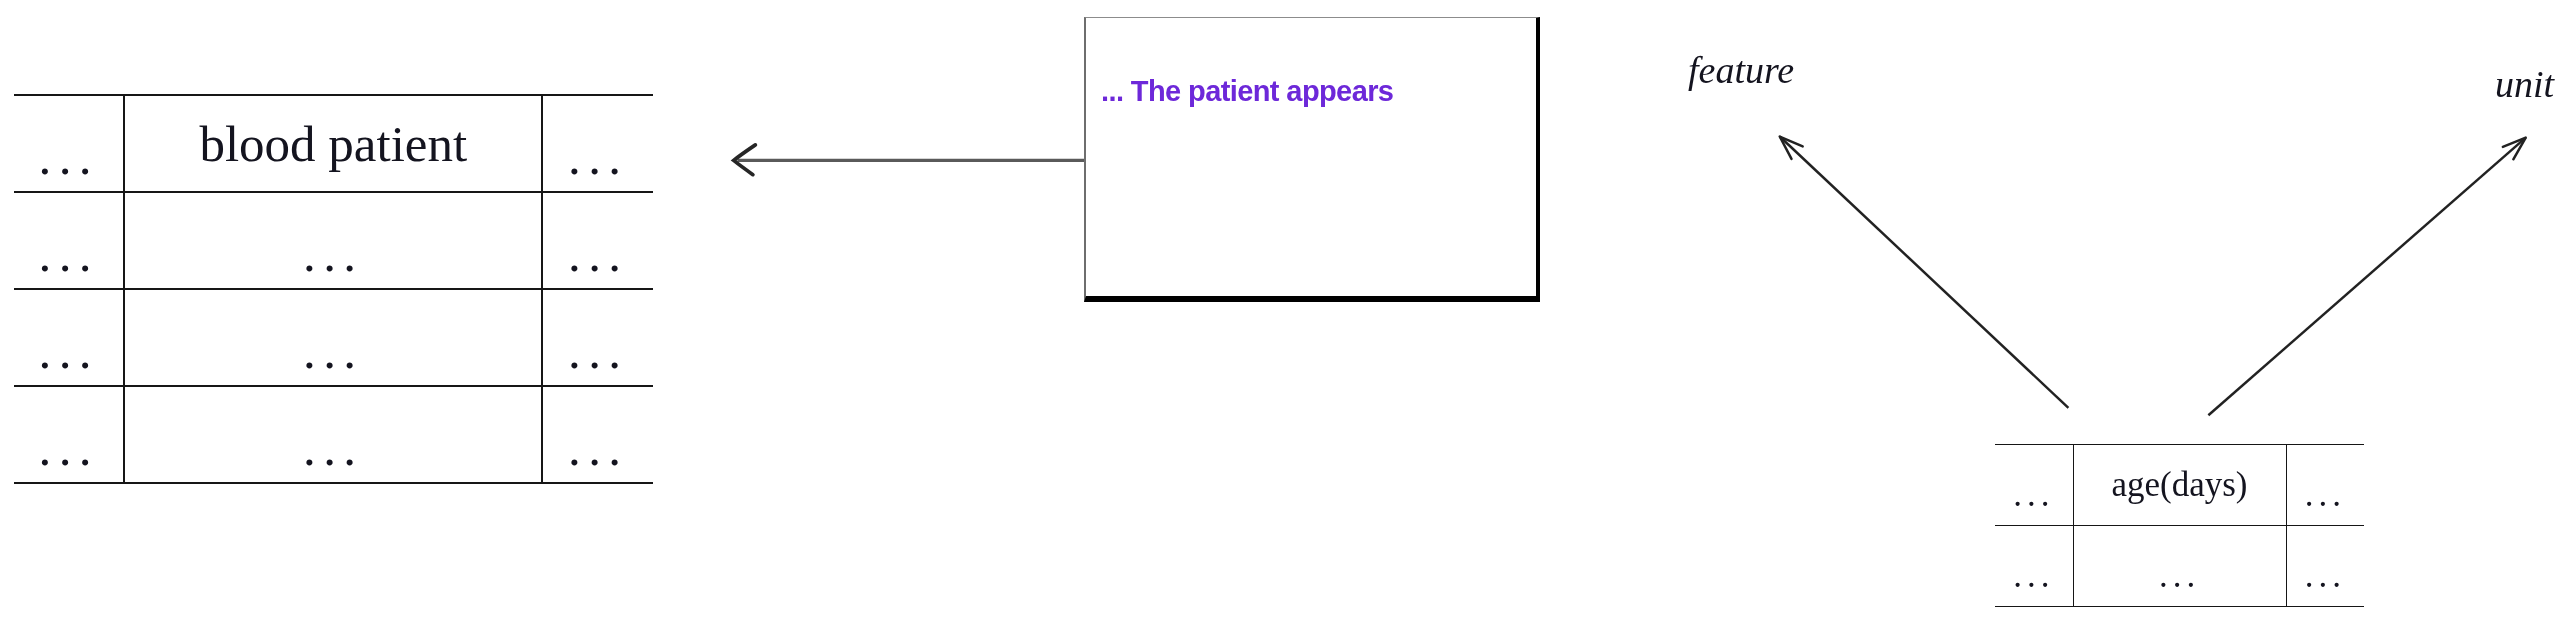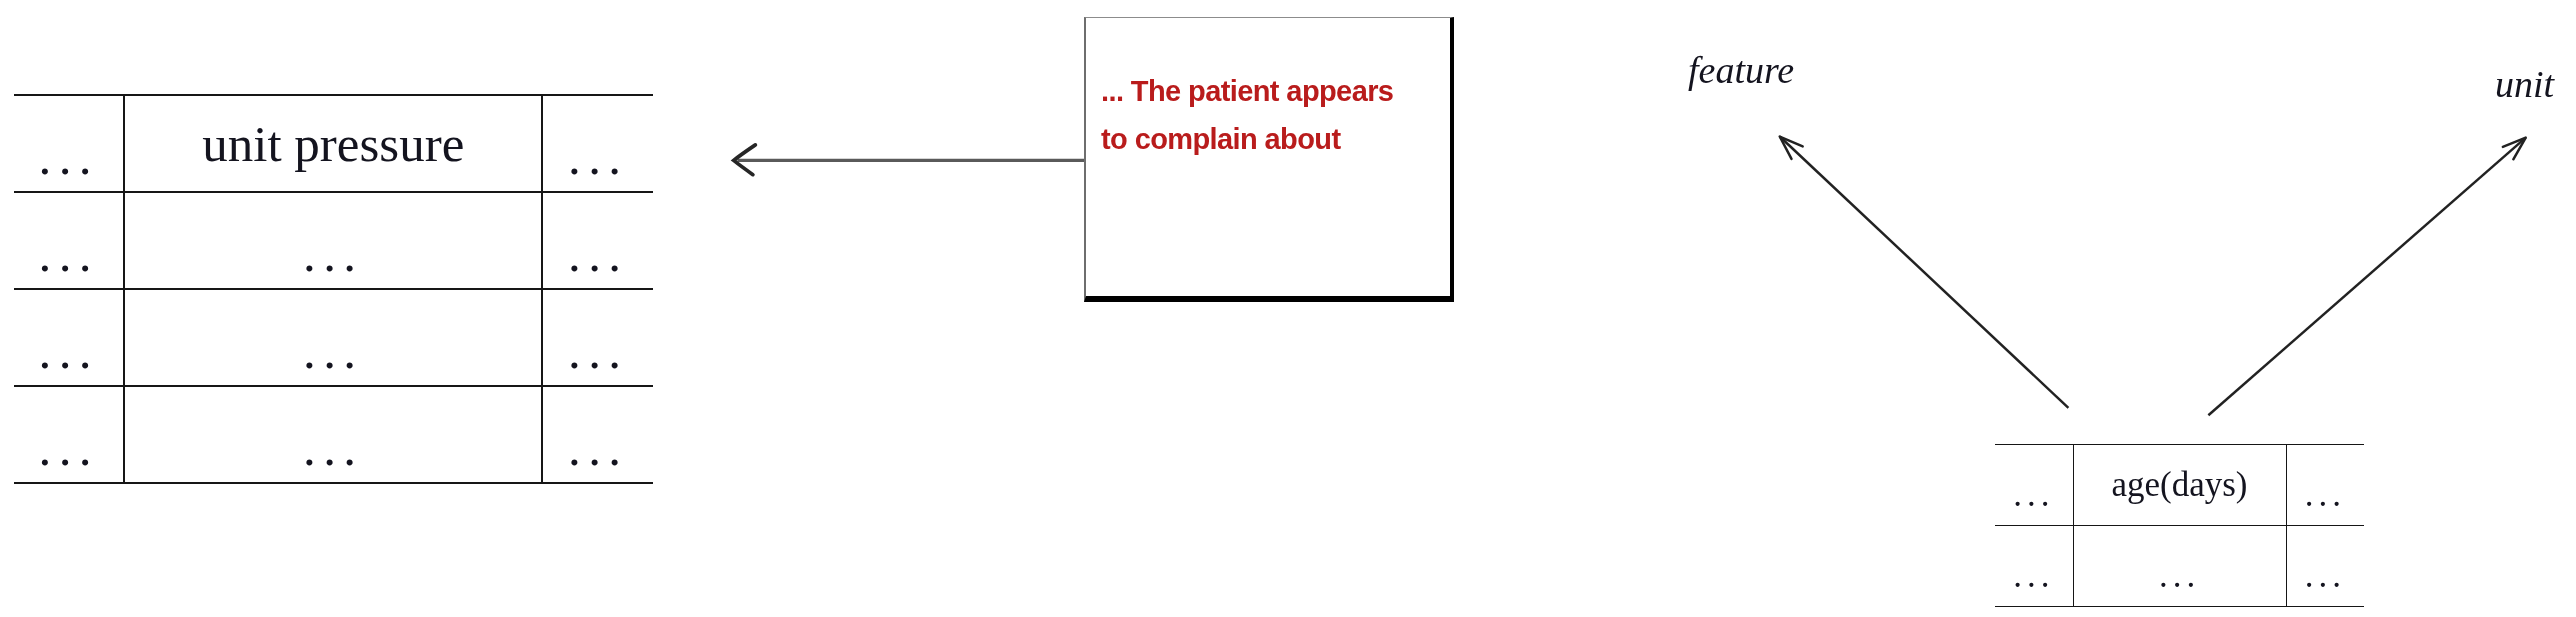--- a/index.html
+++ b/index.html
@@ -43,34 +43,34 @@
   table.right-table td + td { border-left: 1.9px solid #161616; }
   table.right-table tr { height: 81px; }
 
   td.dots { padding-top: 28.5px; letter-spacing: 7.4px; color: #1c1c28; }
   table.right-table td.dots { padding-top: 21px; letter-spacing: 5px; }
 
   
   .note-box {
     position: absolute;
     left: 1084px; top: 17.4px;
-    width: 370px; height: 285px;
+    width: 456px; height: 285px;
     box-sizing: border-box;
     background: #ffffff;
     border-top: 1.9px solid #8c8c8c;
     border-left: 2.5px solid #6e6e6e;
     border-right: 4.3px solid #000000;
     border-bottom: 6.2px solid #000000;
     padding: 49px 11.2px 0 15px;
     font-family: "Liberation Sans", sans-serif;
     font-weight: bold;
     font-size: 29px;
     line-height: 48px;
     letter-spacing: -0.6px;
-    color: #b91c1c;
+    color: #6d28d9;
   }
   .note-line { white-space: nowrap; }
 
   
   .diagram-label {
     position: absolute;
     font-family: "Liberation Serif", serif;
     font-style: italic;
     font-size: 38px;
     color: #14141f;
@@ -92,21 +92,21 @@
 
   <table class="grid left-table">
     <colgroup>
       <col style="width:110px">
         <col style="width:418px">
         <col style="width:111px">
     </colgroup>
     <tbody>
       <tr>
         <td class="dots">...</td>
-        <td>unit pressure</td>
+        <td>blood patient</td>
         <td class="dots">...</td>
       </tr>
       <tr>
         <td class="dots">...</td>
         <td class="dots">...</td>
         <td class="dots">...</td>
       </tr>
       <tr>
         <td class="dots">...</td>
         <td class="dots">...</td>
@@ -120,21 +120,20 @@
     </tbody>
   </table>
 
   <svg class="arrow-svg arrow-callout" width="366" height="56" viewBox="0 0 590 90">
     <line x1="590" y1="44" x2="28" y2="44" stroke="#5a5a5a" stroke-width="5"></line>
     <path d="M57,19 Q32,36 22,44 Q32,52 53,67" fill="none" stroke="#262626" stroke-width="6" stroke-linecap="round"></path>
   </svg>
 
   <div class="note-box">
     <div class="note-line">... The patient appears</div>
-    <div class="note-line">to complain about</div>
   </div>
 
   <div class="diagram-label label-feature">feature</div>
   <div class="diagram-label label-unit">unit</div>
 
   <svg class="arrow-svg arrow-feature" width="323" height="298" viewBox="0 0 520 480">
     <line x1="495" y1="462" x2="30" y2="25" stroke="#222222" stroke-width="4"></line>
     <polyline points="67,41 30,25 49,61" fill="none" stroke="#222222" stroke-width="4" stroke-linecap="round" stroke-linejoin="round"></polyline>
   </svg>
 

